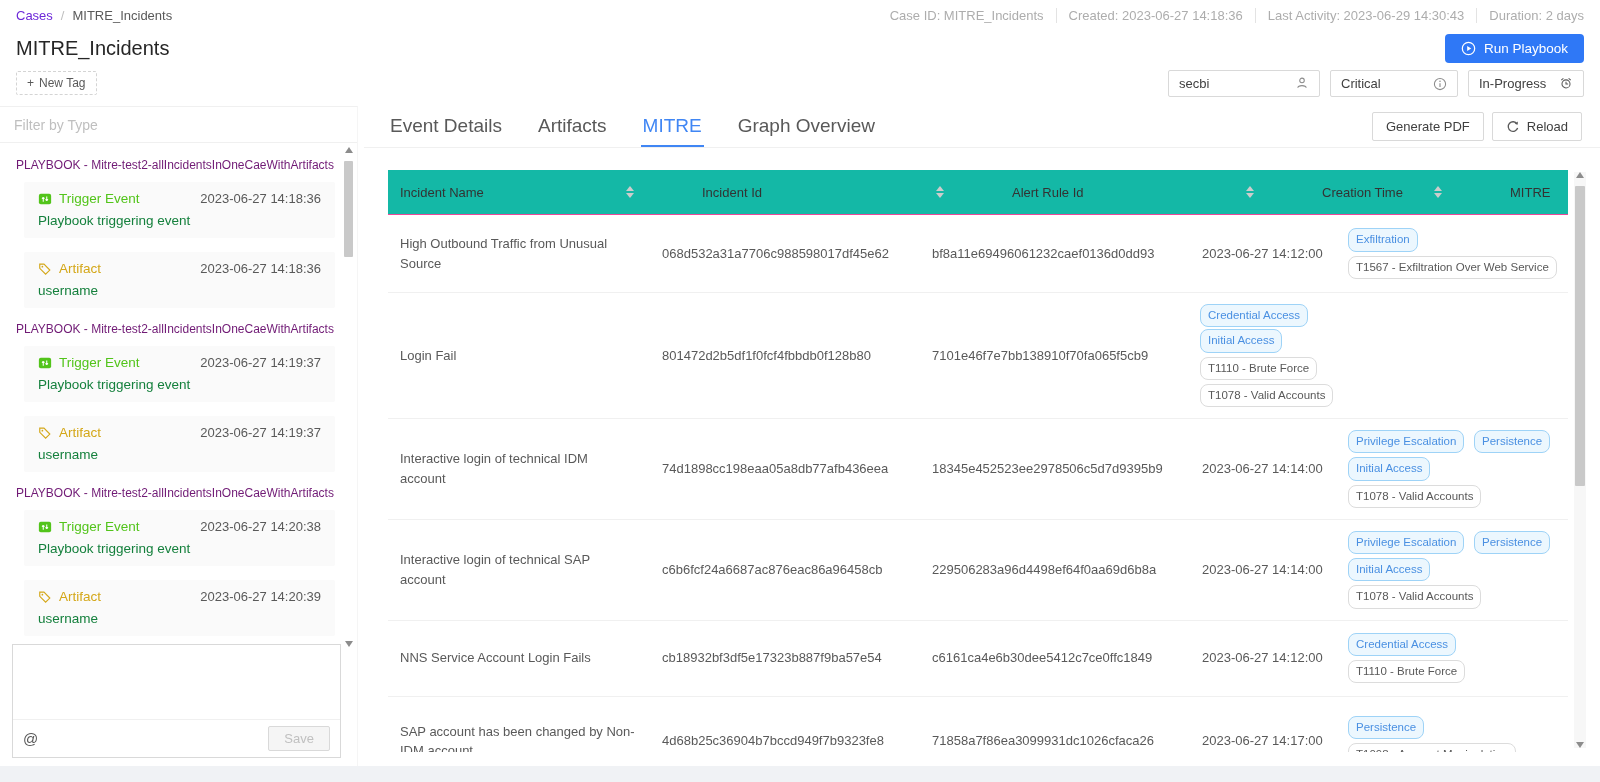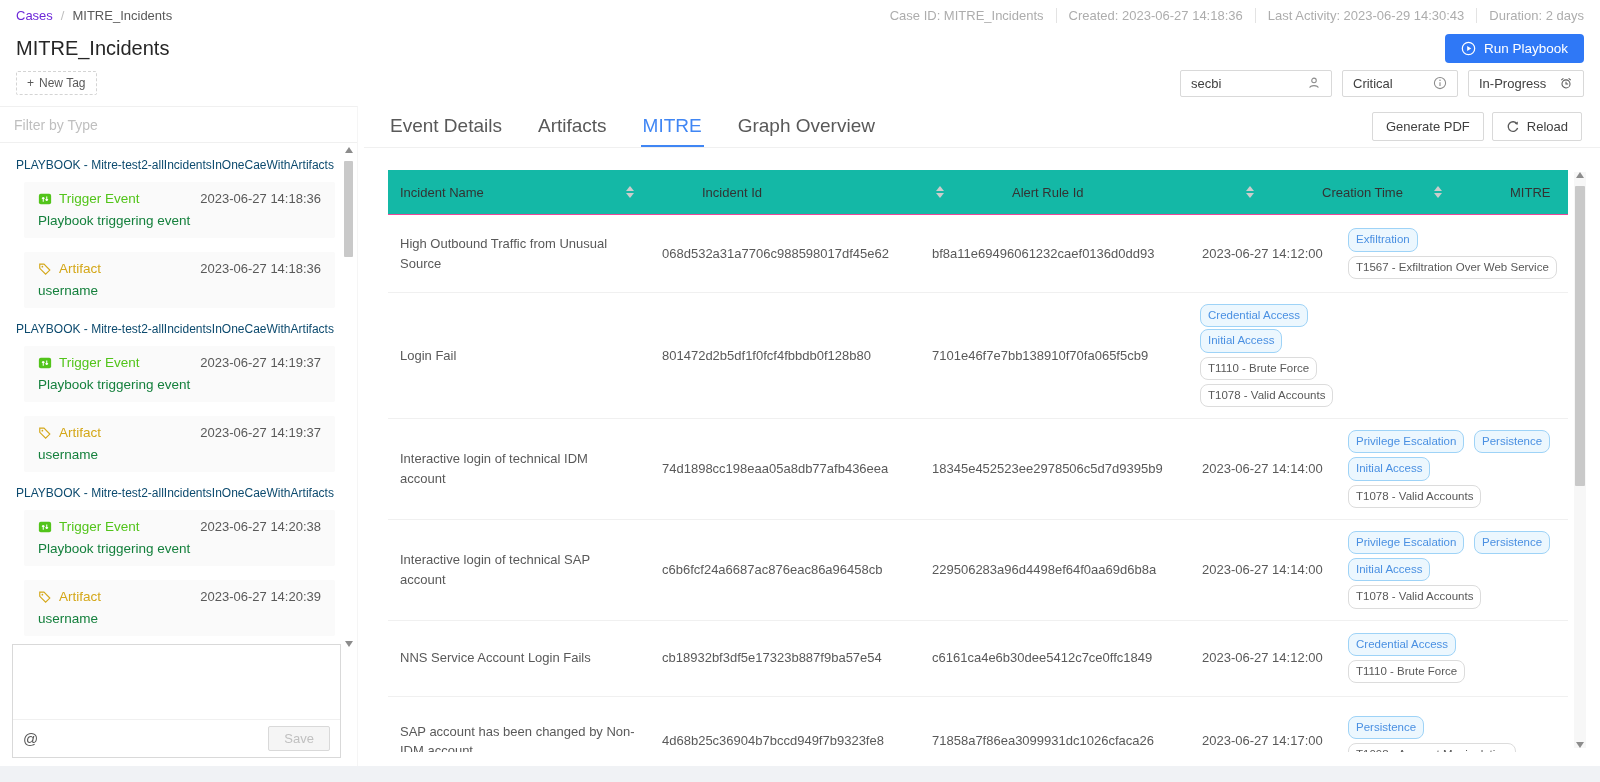--- a/index.html
+++ b/index.html
@@ -31,32 +31,32 @@
   
   .tag-row { position:absolute; top:68px; left:16px; right:16px; height:30px;
     display:flex; justify-content:space-between; align-items:center; }
   .btn-newtag { display:flex; align-items:center; gap:5px; border:1px dashed #d4d4d4;
     background:#fff; border-radius:2px; padding:4px 10px; color:#595959; font-size:12px;
     cursor:pointer; font-family:inherit; }
   .ctrl-group { display:flex; gap:10px; }
   .ctrl { display:flex; align-items:center; justify-content:space-between; gap:8px;
     border:1px solid #d9d9d9; border-radius:2px; padding:5px 10px; background:#fff;
     color:#404040; font-size:13px; cursor:pointer; }
-  .ctrl.w1 { width:152px; } .ctrl.w2 { width:116px; } .ctrl.w3 { width:116px; }
+  .ctrl.w1 { width:152px; } .ctrl.w2 { width:128px;align-items:flex-end; } .ctrl.w3 { width:116px; }
   .ctrl svg { flex:0 0 auto; }
 
   
   .sidebar { position:absolute; top:106px; left:0; width:358px; height:660px;
     border-top:1px solid #f0f0f0; border-right:1px solid #f5f5f5; background:#fff; }
   .filter-input { width:100%; height:36px; border:none; border-bottom:1px solid #f0f0f0;
     padding:0 14px; font-size:14px; color:#595959; outline:none; font-family:inherit; }
   .filter-input::placeholder { color:#bfbfbf; }
   .event-list { position:absolute; top:37px; left:0; right:0; height:508px;
     overflow:hidden; padding:10px 22px 0 16px; }
-  .group-header { font-size:12px; color:#0c4a6e; margin:4px 0 10px 0; white-space:nowrap;
+  .group-header { font-size:12px; color:#701a75; margin:4px 0 10px 0; white-space:nowrap;
     overflow:hidden; }
   .event-card { background:#fafafa; border-radius:2px; margin:0 0 14px 8px; padding:9px 14px 10px 14px; }
   .ec-top { display:flex; justify-content:space-between; align-items:center; }
   .ec-type { display:flex; align-items:center; gap:7px; font-size:13.5px; }
   .ec-type.green { color:#52c41a; }
   .ec-type.gold  { color:#d4a718; }
   .ec-time { color:#595959; font-size:13px; }
   .ec-desc { margin-top:7px; color:#15803d; font-size:13.5px; }
   .group-block { margin-bottom:6px; }
 

